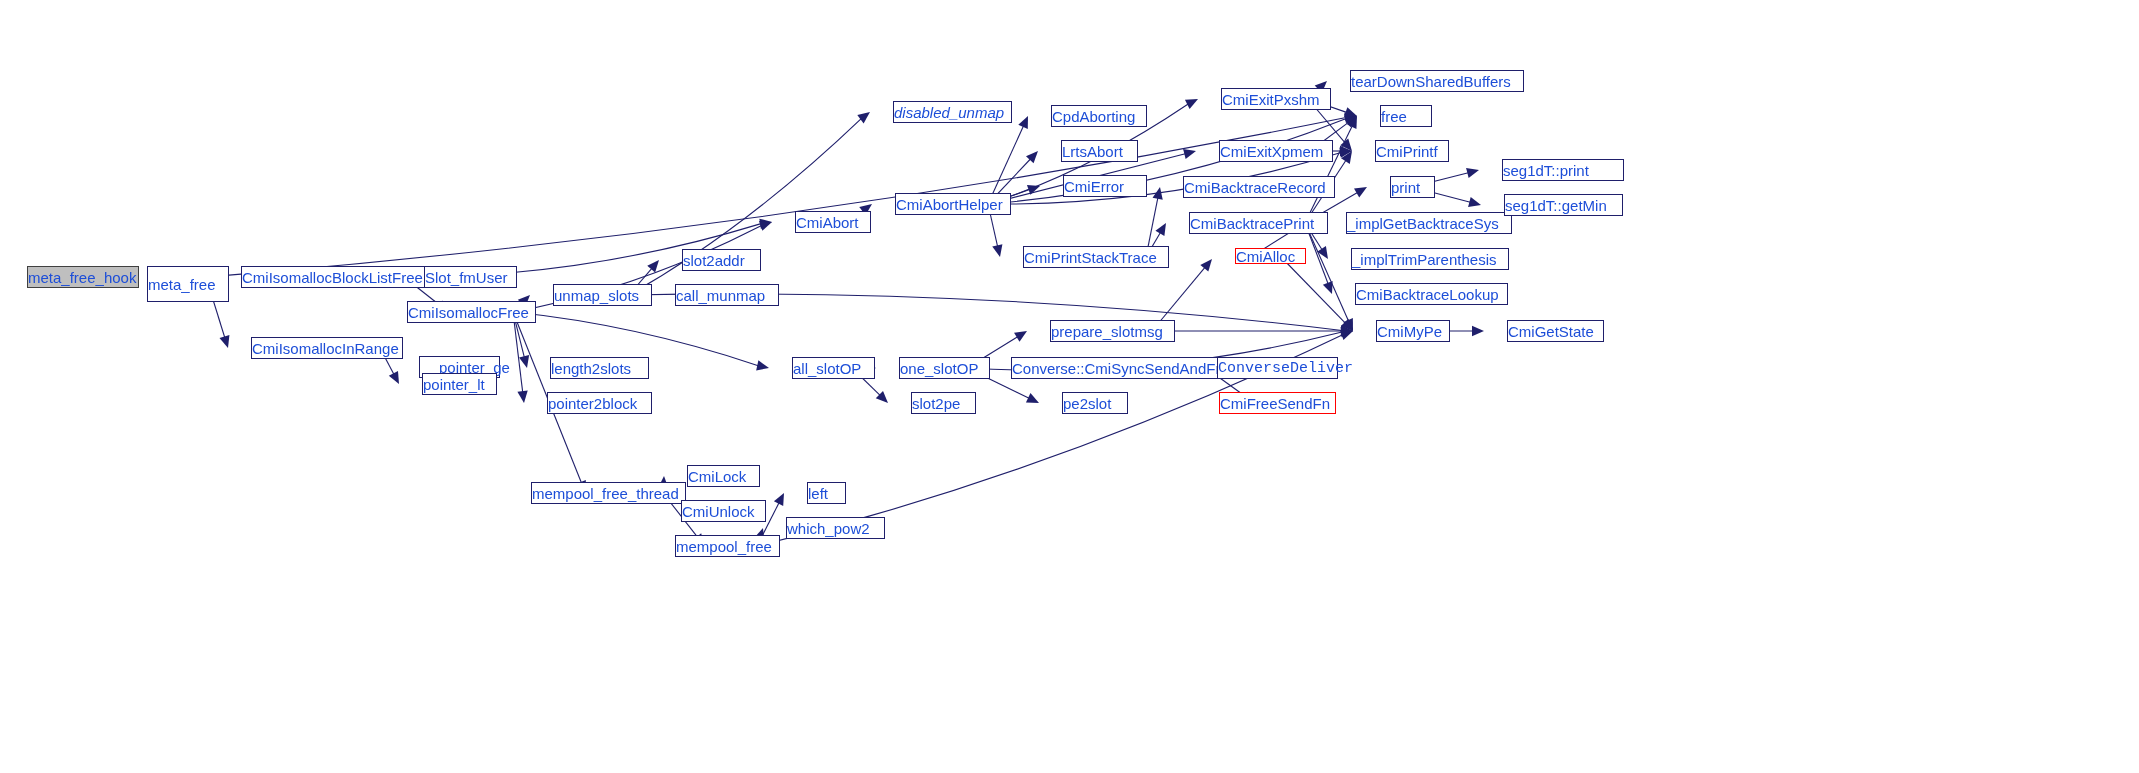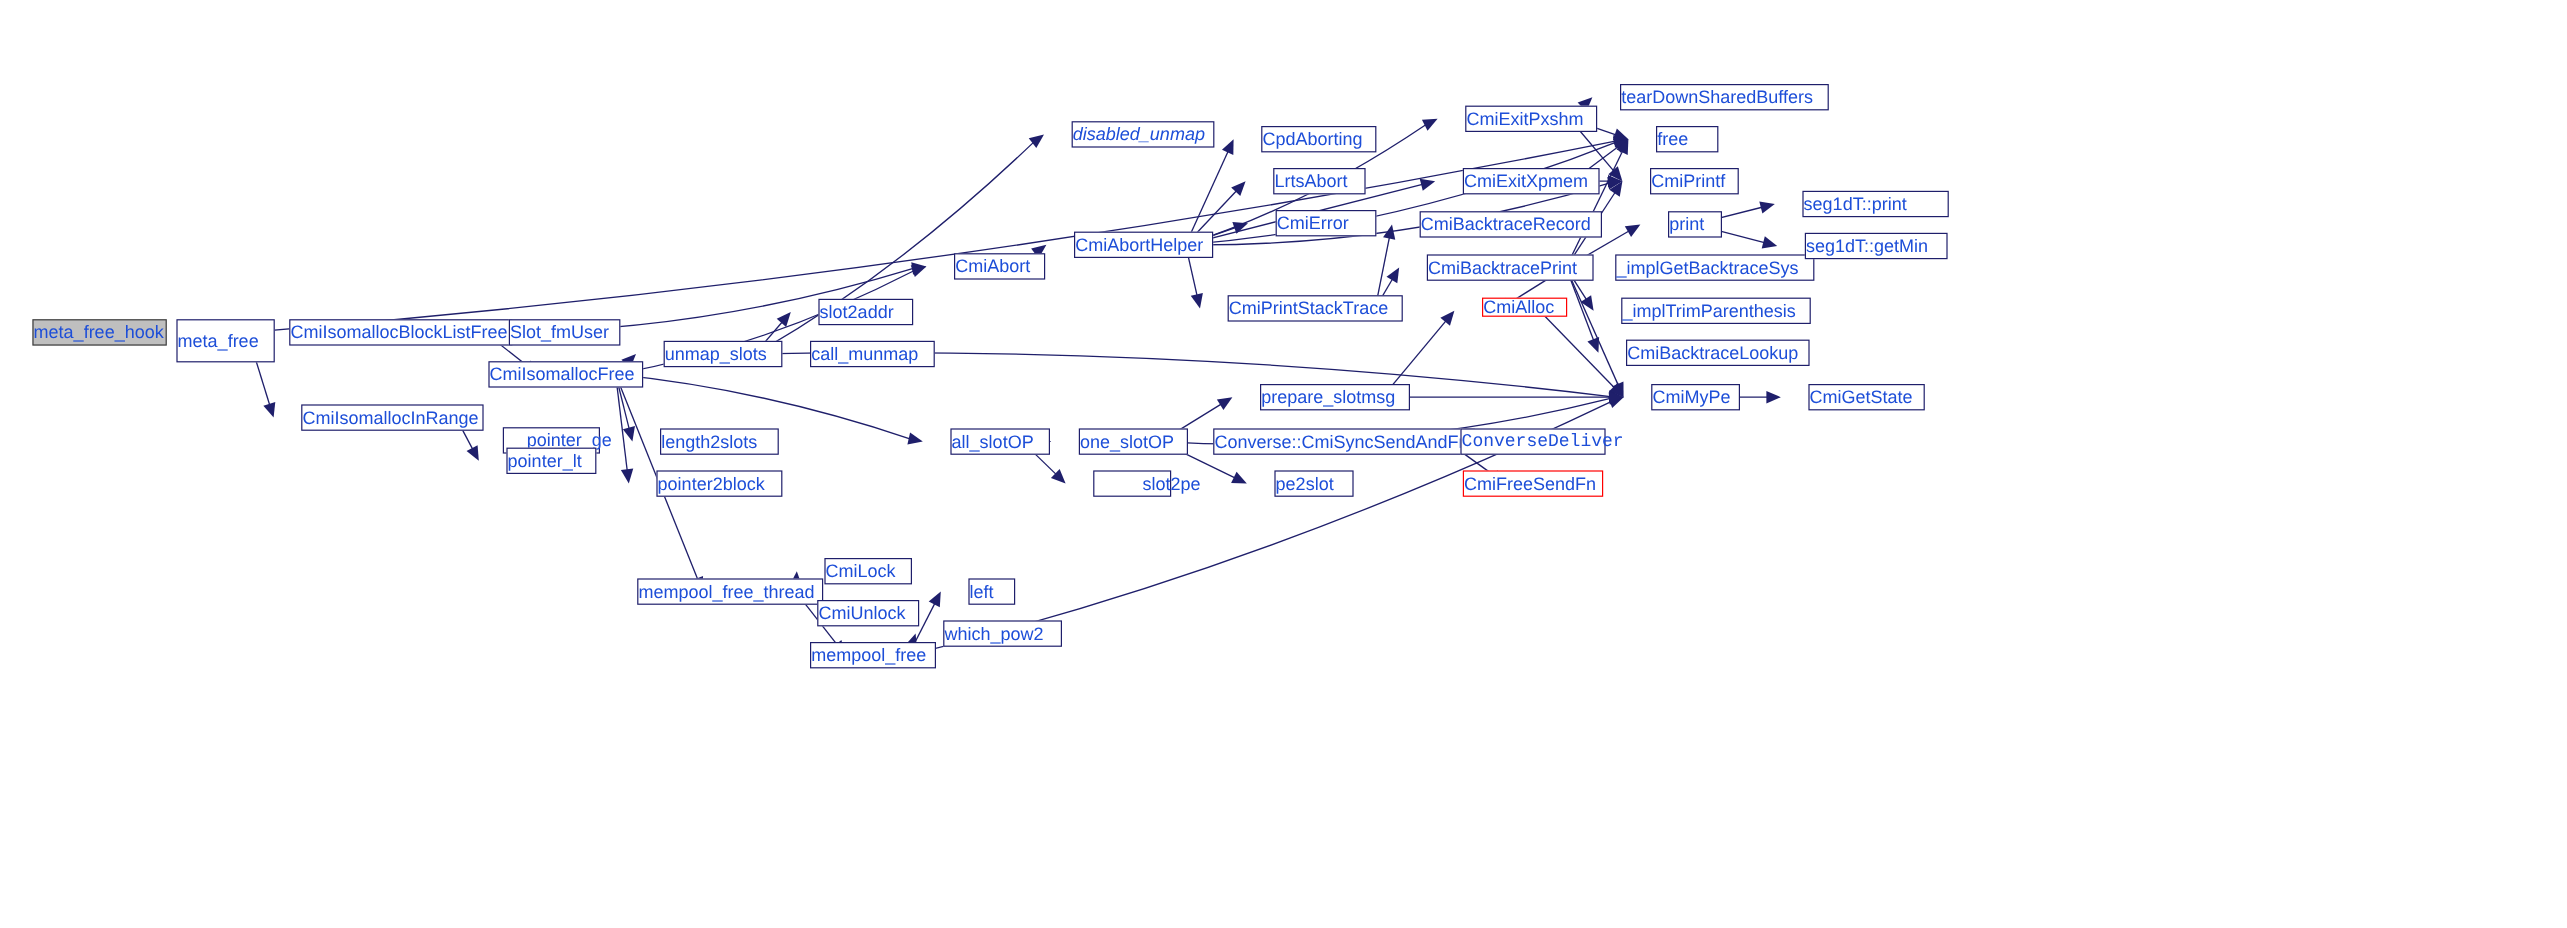--- a/index.html
+++ b/index.html
@@ -259,21 +259,21 @@
       </div>
       <div class="node" style="left: 1027px; top: 320px; width: 125px; height: 22px;">
         <span>prepare_slotmsg</span>
       </div>
       <div class="node" style="left: 769px; top: 357px; width: 83px; height: 22px;">
         <span>all_slotOP</span>
       </div>
       <div class="node" style="left: 876px; top: 357px; width: 91px; height: 22px;">
         <span>one_slotOP</span>
       </div>
-      <div class="node" style="left: 888px; top: 392px; width: 65px; height: 22px; padding-left: 40px;">
+      <div class="node" style="left: 888px; top: 392px; width: 65px; height: 22px;">
         <span>slot2pe</span>
       </div>
       <div class="node" style="left: 988px; top: 357px; width: 218px; height: 22px;">
         <span>Converse::CmiSyncSendAndFree</span>
       </div>
       <div class="node" style="left: 1039px; top: 392px; width: 66px; height: 22px;">
         <span>pe2slot</span>
       </div>
       <div class="node" style="left: 1194px; top: 357px; width: 121px; height: 22px; font-family: Liberation Mono, monospace;">
         <span>ConverseDeliver</span>

